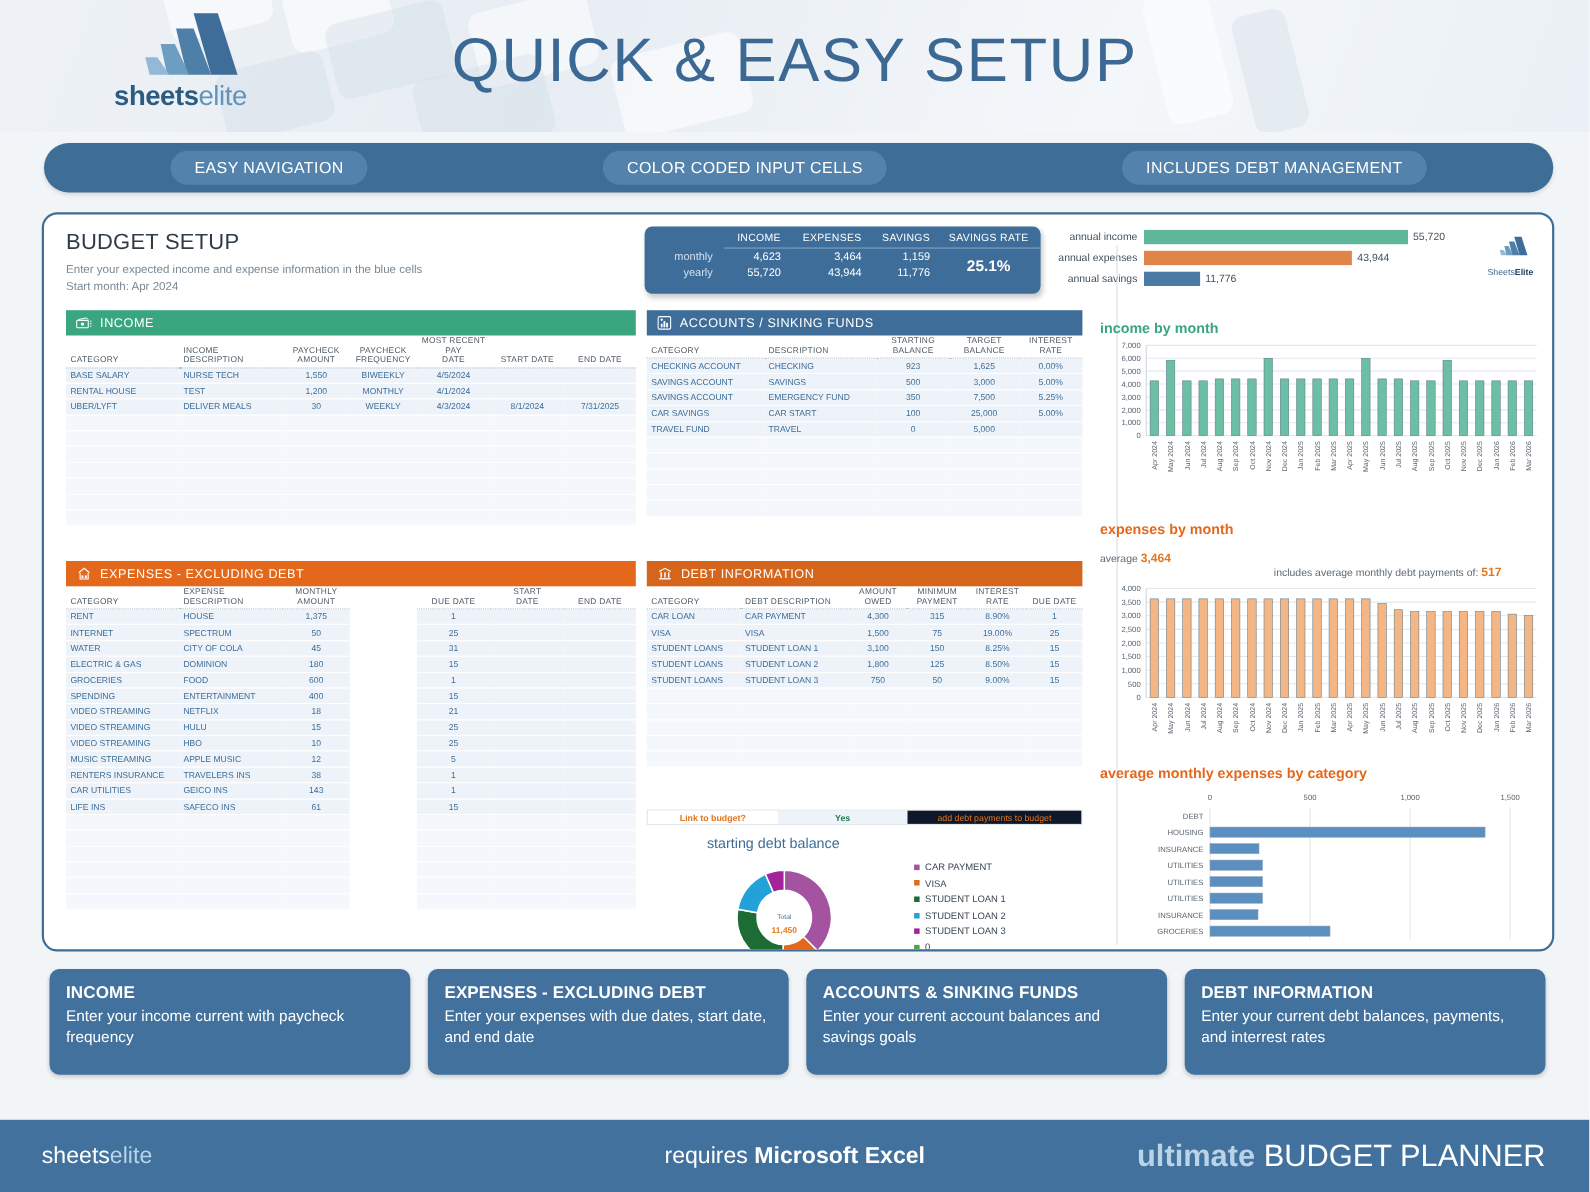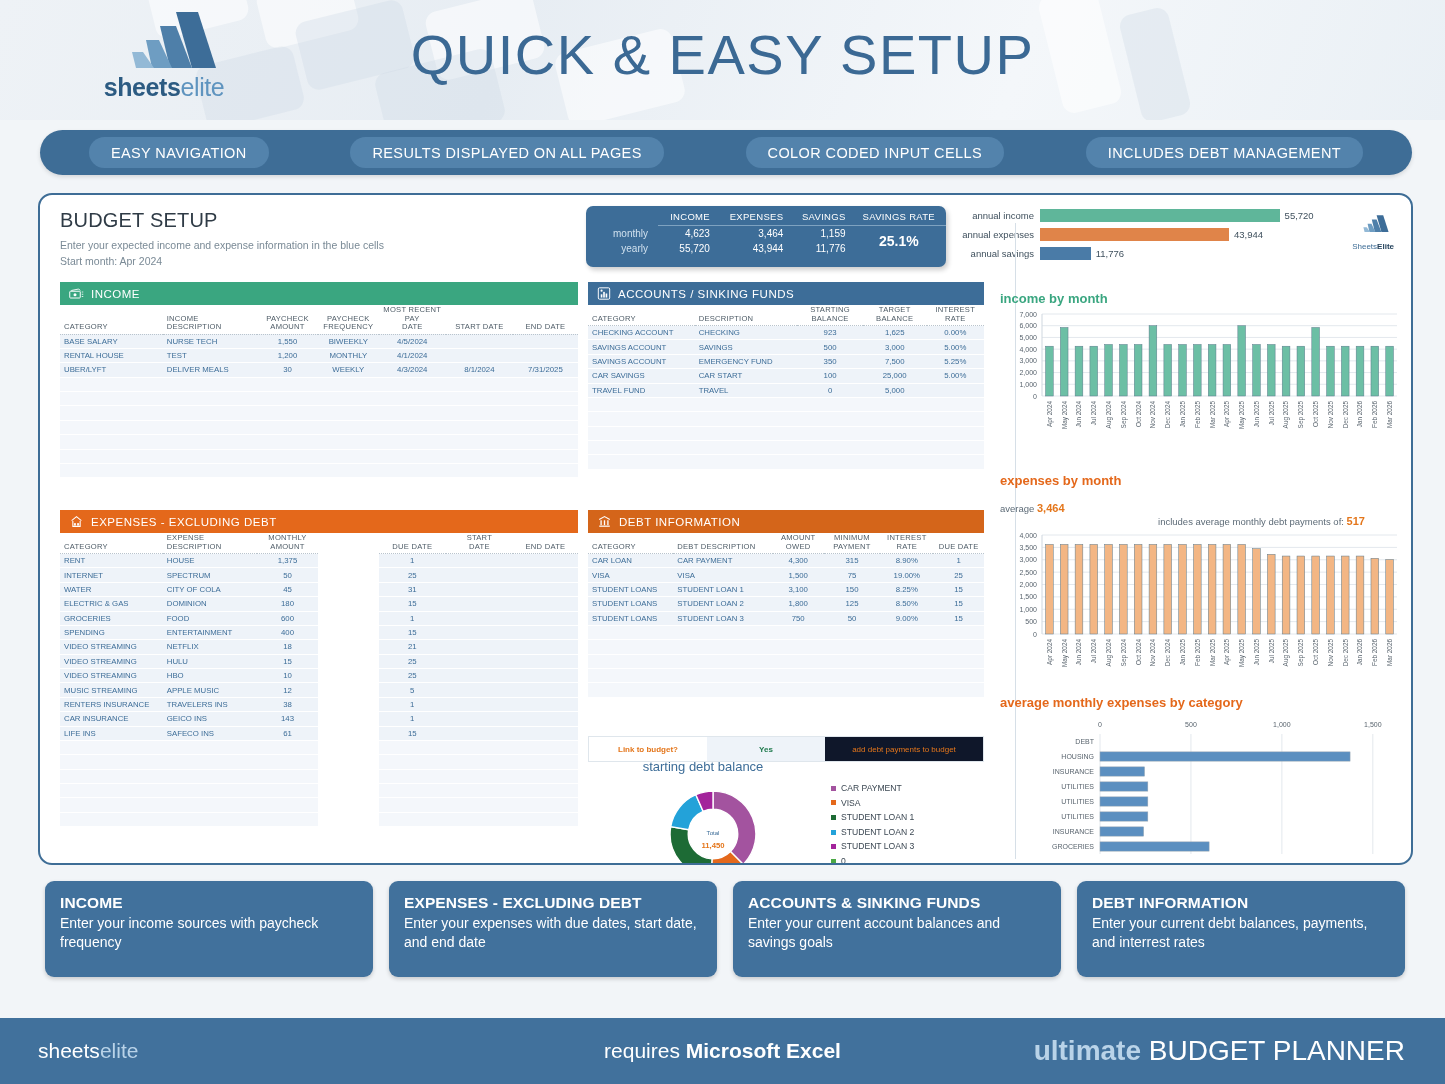--- a/index.html
+++ b/index.html
@@ -86,21 +86,21 @@
     line-height:1.12;
   }
   table.grid td{
     font-size:7.8px; color:#3d6d98; padding:2.2px 4px; height:14px;
     border-bottom:1px solid #fff; background:#eef3f9;
   }
   table.grid td.empty{background:#f4f7fb;} .ta-c{text-align:center;} .ta-l{text-align:left;}
 
   
   .linkrow{
-    position:absolute; left:0; top:0; width:396px; height:26px; display:flex;
+    position:absolute; left:0; top:0; width:396px; height:14px; display:flex;
     border:1px solid #dfe6ec; font-size:8px; font-weight:bold;
   }
   .linkrow div{display:flex; align-items:center; justify-content:center;}
   .lr1{width:118px; color:#e4761b; background:#fff;}
   .lr2{width:118px; color:#1f7a4d; background:#eef3f9;}
   .lr3{flex:1; color:#e4761b; background:#0f172a; font-weight:normal;}
 
   
   .donut-title{font-size:13px; color:#3d6d98; text-align:center; width:230px;}
   .donut-total-l{font-size:11px; fill:#3d6d98;}
@@ -161,21 +161,20 @@
     <div class="logo-text">
       <span class="a">sheets</span><span class="b">elite</span>
     </div>
   </div>
 
   <div class="hero-title">QUICK &amp; EASY SETUP</div>
 </div>
 
 <div class="navbar">
   <div class="pill">EASY NAVIGATION</div>
-  <div class="pill">RESULTS DISPLAYED ON ALL PAGES</div>
   <div class="pill">COLOR CODED INPUT CELLS</div>
   <div class="pill">INCLUDES DEBT MANAGEMENT</div>
 </div>
 
 <div class="sheet">
 
   <div class="sheet-title">BUDGET SETUP</div>
   <div class="sheet-sub">Enter your expected income and expense information in the blue cells</div>
   <div class="sheet-sub2">Start month:  Apr 2024</div>
 
@@ -595,21 +594,21 @@
           <tr>
             <td class="ta-l">RENTERS INSURANCE</td>
             <td class="ta-l">TRAVELERS INS</td>
             <td class="ta-c">38</td>
             <td class="ta-c" style="background: rgb(255, 255, 255);"></td>
             <td class="ta-c">1</td>
             <td class="ta-c"></td>
             <td class="ta-c"></td>
           </tr>
           <tr>
-            <td class="ta-l">CAR INSURANCE</td>
+            <td class="ta-l">CAR UTILITIES</td>
             <td class="ta-l">GEICO INS</td>
             <td class="ta-c">143</td>
             <td class="ta-c" style="background: rgb(255, 255, 255);"></td>
             <td class="ta-c">1</td>
             <td class="ta-c"></td>
             <td class="ta-c"></td>
           </tr>
           <tr>
             <td class="ta-l">LIFE INS</td>
             <td class="ta-l">SAFECO INS</td>
@@ -1016,21 +1015,21 @@
         <rect x="100" y="131.85" width="109.125" height="9.3" fill="#5b8fc0" stroke="#9aa7b2" stroke-width="0.5"></rect>
         <text x="94" y="139.1" text-anchor="end" class="axis-lbl" font-size="8">GROCERIES</text>
       </svg>
   </div>
 
 </div>
 
 <div class="cards">
   <div class="card">
     <div class="card-t">INCOME</div>
-    <div class="card-d">Enter your income sources with paycheck frequency</div>
+    <div class="card-d">Enter your income current with paycheck frequency</div>
   </div>
   <div class="card">
     <div class="card-t">EXPENSES - EXCLUDING DEBT</div>
     <div class="card-d">Enter your expenses with due dates, start date, and end date</div>
   </div>
   <div class="card">
     <div class="card-t">ACCOUNTS &amp; SINKING FUNDS</div>
     <div class="card-d">Enter your current account balances and savings goals</div>
   </div>
   <div class="card">

